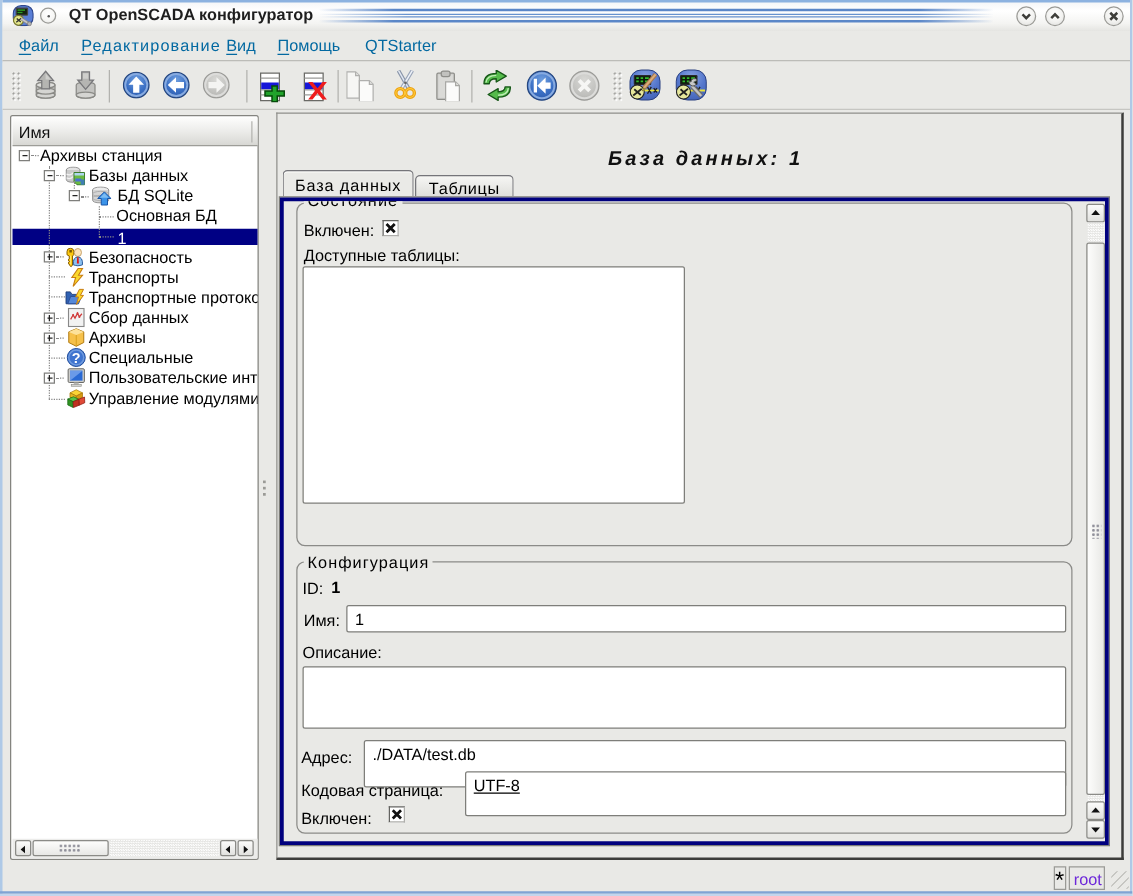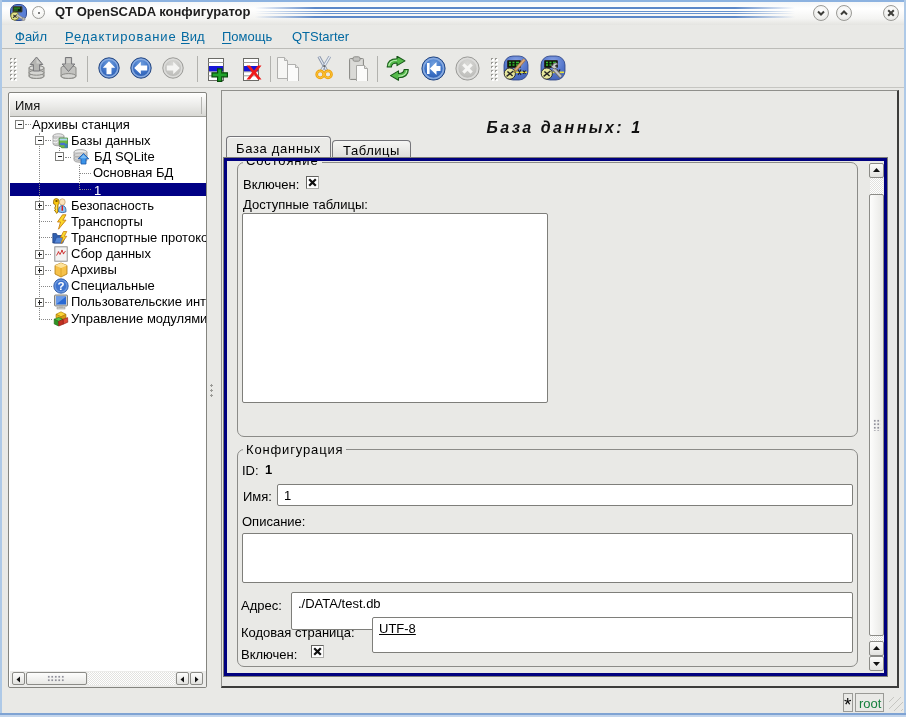--- a/index.html
+++ b/index.html
@@ -513,16 +513,16 @@
   <div class="sbtn" style="left:0; top:493px; width:15px; height:15px;">
     <svg width="13" height="13" viewBox="0 0 13 13">
         <path d="M6.5 9 L3 5 L10 5 Z" fill="#111"></path>
       </svg>
   </div>
 </div>
 
 <div class="stbox" id="st-star" style="left:843px; top:693px; width:10px; height:19px;">
     <span style="position:absolute;left:0px;top:0px;font-size:19px;">*</span>
   </div>
-<div class="stbox" id="st-root" style="left:855px; top:693px; width:29px; height:19px; color:#15803d;">
+<div class="stbox" id="st-root" style="left:855px; top:693px; width:29px; height:19px; color:#6d28d9;">
     <span style="position:absolute;left:3px;top:2px;">root</span>
   </div>
 <div id="grip"></div>
 
 </body></html>

